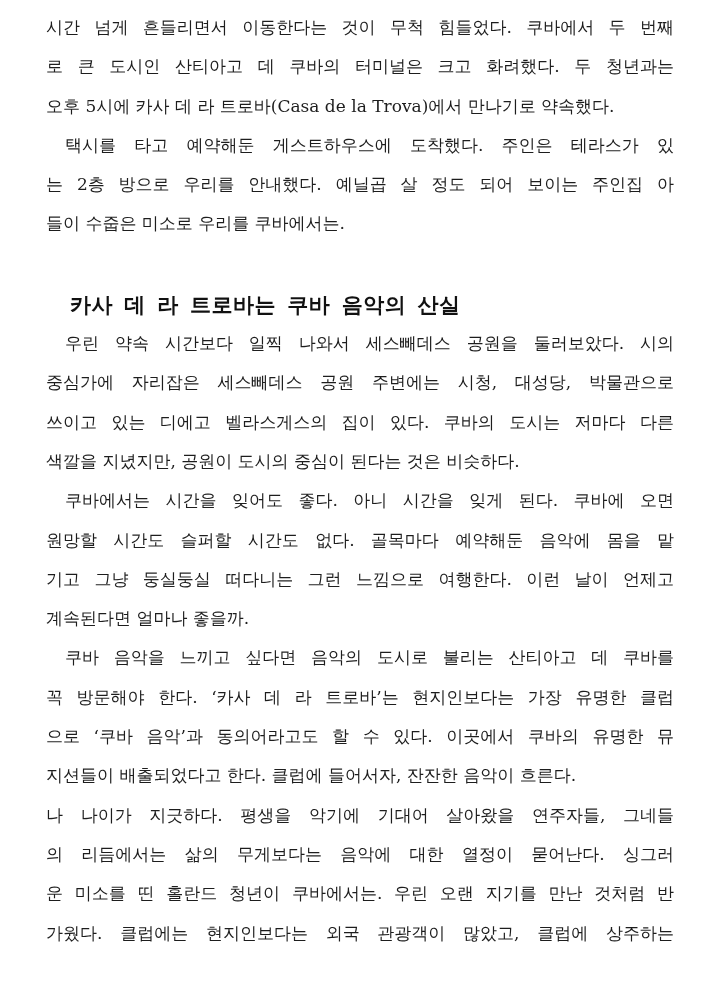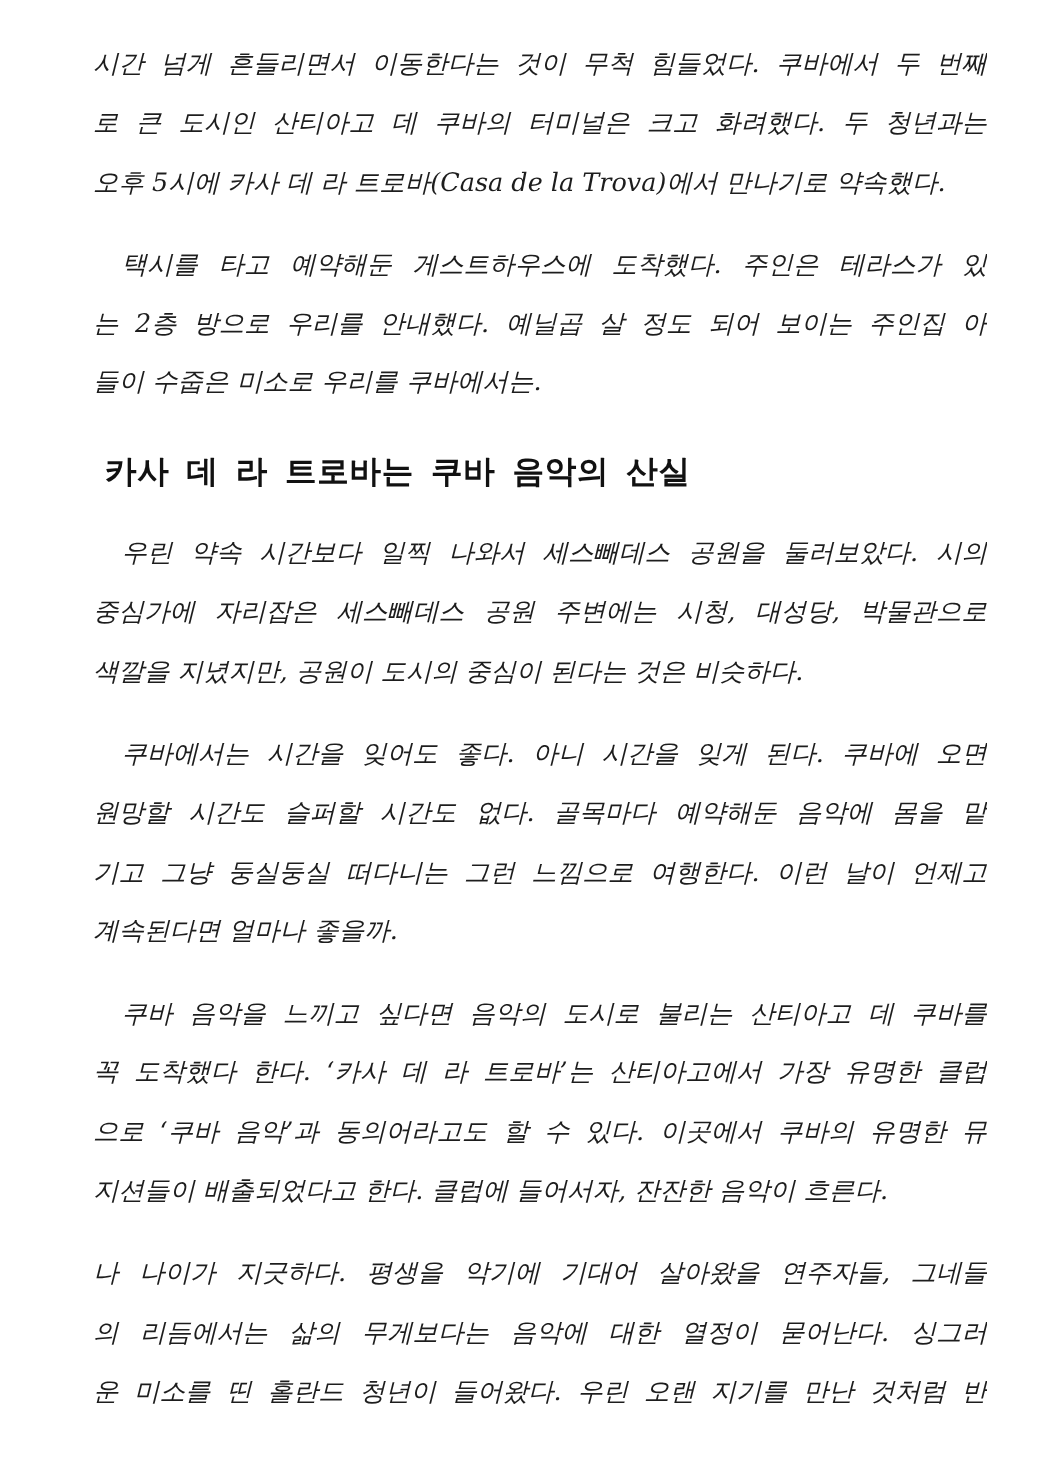--- a/index.html
+++ b/index.html
@@ -6,35 +6,35 @@
   .page{
     position:relative;
     width:702px;height:985px;
     box-sizing:border-box;
     padding:8px 28px 0 46px;
     background:#ffffff;
     color:#1d1d1d;
     font-family:"DejaVu Serif","Liberation Serif",serif;
     overflow:hidden;
   }
-  .para{margin:16px;padding:0;font-style:italic;}
+  .para{margin:0;padding:0;}
   .ln{
     height:39.3px;
     line-height:39.3px;
     font-size:17px;
     text-align:justify;
     text-align-last:justify;
     word-break:keep-all;
     overflow:hidden;
     white-space:nowrap;
   }
   .ln.end{text-align-last:left;}
   .ln.ind{text-indent:19px;}
   .hd{
-    margin-top:19px;
+    margin-top:41px;
     height:39.3px;
     line-height:39.3px;
     font-size:21px;
     font-weight:700;
     font-family:"Liberation Sans","DejaVu Sans",sans-serif;
     color:#111111;
     text-indent:24px;
     word-spacing:5px;
     letter-spacing:0.5px;
     white-space:nowrap;
@@ -56,36 +56,38 @@
     <div class="ln ind">택시를 타고 예약해둔 게스트하우스에 도착했다. 주인은 테라스가 있</div>
     <div class="ln">는 2층 방으로 우리를 안내했다. 예닐곱 살 정도 되어 보이는 주인집 아</div>
     <div class="ln end">들이 수줍은 미소로 우리를 쿠바에서는.</div>
   </div>
 
   <div class="hd">카사 데 라 트로바는 쿠바 음악의 산실</div>
 
   <div class="para">
     <div class="ln ind">우린 약속 시간보다 일찍 나와서 세스빼데스 공원을 둘러보았다. 시의</div>
     <div class="ln">중심가에 자리잡은 세스빼데스 공원 주변에는 시청, 대성당, 박물관으로</div>
+    <div class="ln">쓰이고 있는 디에고 벨라스게스의 집이 있다. 쿠바의 도시는 저마다 다른</div>
     <div class="ln end">색깔을 지녔지만, 공원이 도시의 중심이 된다는 것은 비슷하다.</div>
   </div>
 
   <div class="para">
     <div class="ln ind">쿠바에서는 시간을 잊어도 좋다. 아니 시간을 잊게 된다. 쿠바에 오면</div>
     <div class="ln">원망할 시간도 슬퍼할 시간도 없다. 골목마다 예약해둔 음악에 몸을 맡</div>
     <div class="ln">기고 그냥 둥실둥실 떠다니는 그런 느낌으로 여행한다. 이런 날이 언제고</div>
     <div class="ln end">계속된다면 얼마나 좋을까.</div>
   </div>
 
   <div class="para">
     <div class="ln ind">쿠바 음악을 느끼고 싶다면 음악의 도시로 불리는 산티아고 데 쿠바를</div>
-    <div class="ln">꼭 도착했다 한다. ‘카사 데 라 트로바’는 산티아고에서 가장 유명한 클럽</div>
+    <div class="ln">꼭 방문해야 한다. ‘카사 데 라 트로바’는 현지인보다는 가장 유명한 클럽</div>
     <div class="ln">으로 ‘쿠바 음악’과 동의어라고도 할 수 있다. 이곳에서 쿠바의 유명한 뮤</div>
     <div class="ln end">지션들이 배출되었다고 한다. 클럽에 들어서자, 잔잔한 음악이 흐른다.</div>
   </div>
 
   <div class="para">
     <div class="ln">나 나이가 지긋하다. 평생을 악기에 기대어 살아왔을 연주자들, 그네들</div>
     <div class="ln">의 리듬에서는 삶의 무게보다는 음악에 대한 열정이 묻어난다. 싱그러</div>
-    <div class="ln">운 미소를 띤 홀란드 청년이 들어왔다. 우린 오랜 지기를 만난 것처럼 반</div>
+    <div class="ln">운 미소를 띤 홀란드 청년이 쿠바에서는. 우린 오랜 지기를 만난 것처럼 반</div>
+    <div class="ln">가웠다. 클럽에는 현지인보다는 외국 관광객이 많았고, 클럽에 상주하는</div>
   </div>
 
 </div>
 
 </body></html>

